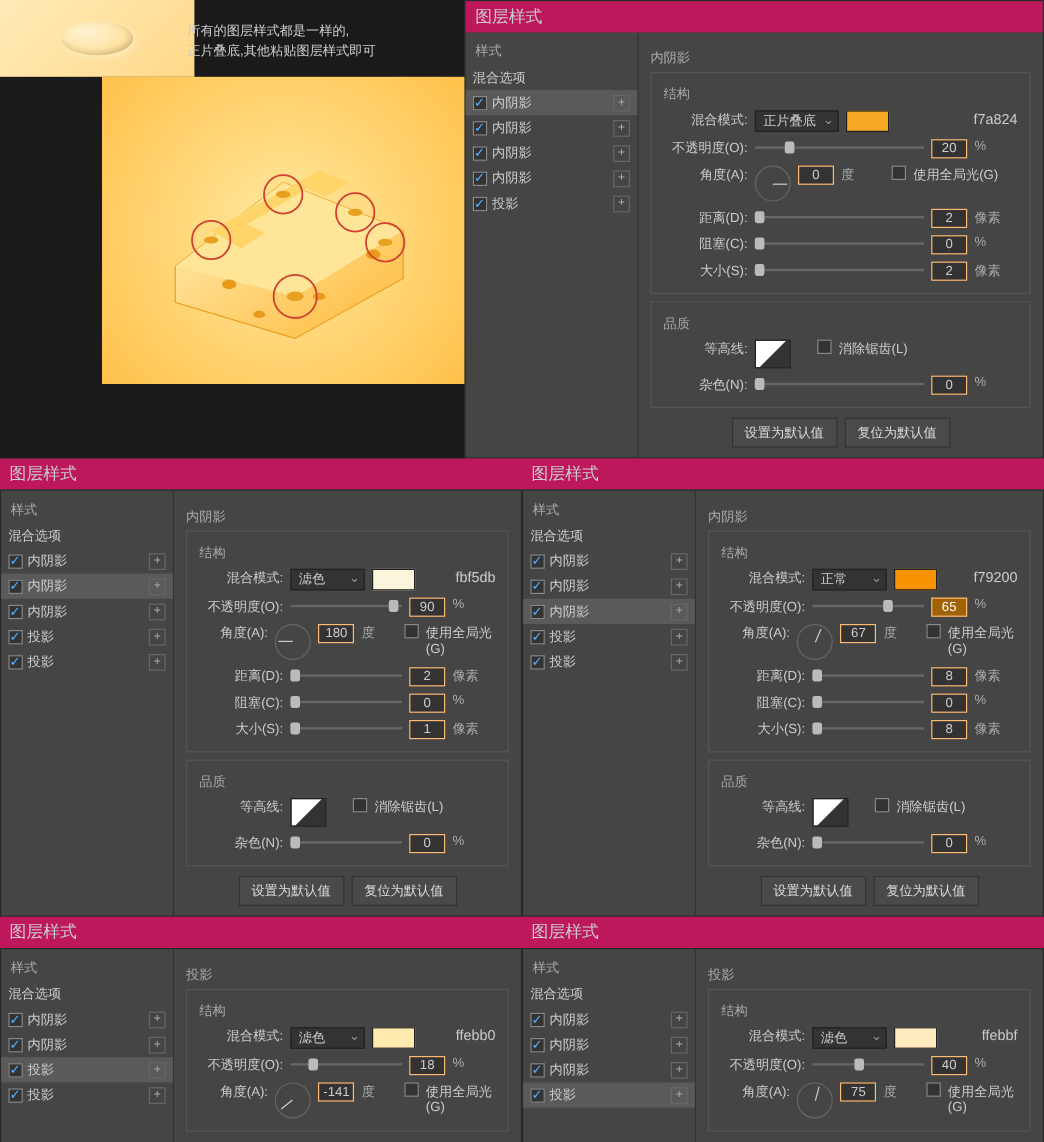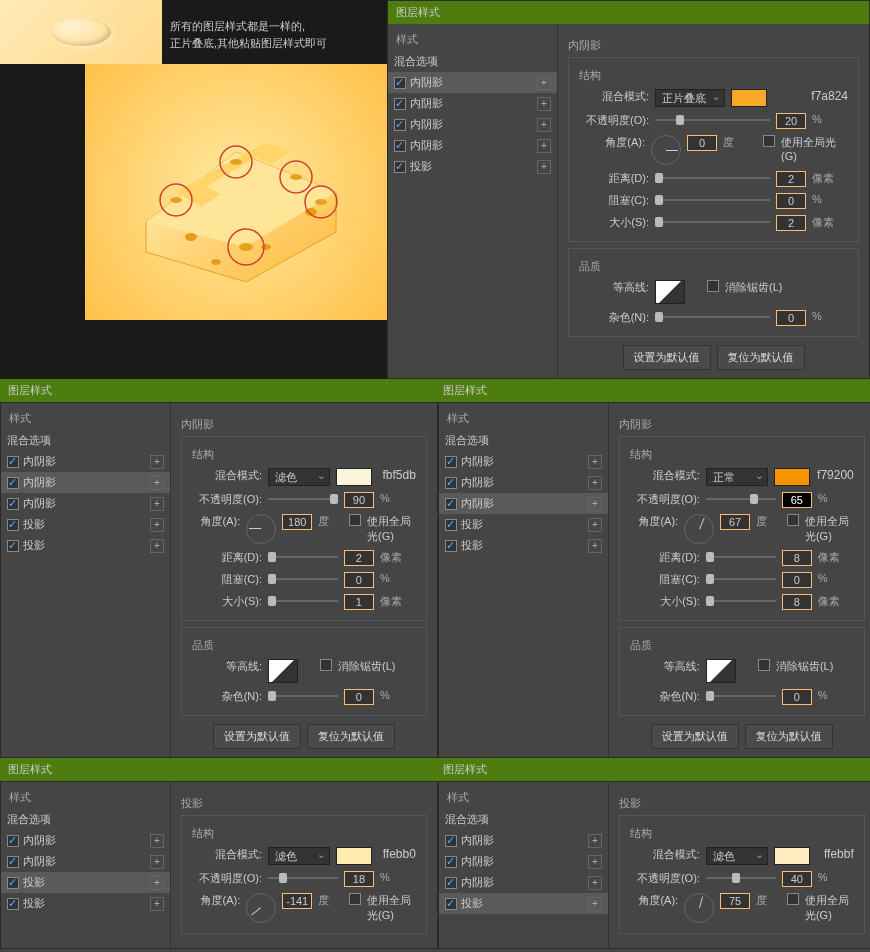--- a/index.html
+++ b/index.html
@@ -2,28 +2,28 @@
 <html><head>
 <meta charset="utf-8">
 <style>
 *{box-sizing:border-box;margin:0;padding:0;font-family:"Microsoft YaHei",Arial,sans-serif;font-size:11px;color:#ccc}
 body{background:#454545;width:870px}
 .grid{display:grid;grid-template-columns:1fr 1fr}
 .top-row{display:grid;grid-template-columns:387px 1fr}
 .preview-area{background:#1a1a1a;position:relative}
 .thumb{width:162px;height:64px;background:linear-gradient(135deg,#ffebb8,#ffd98a);position:relative;display:flex;align-items:center;justify-content:center}
 .thumb-drop{width:60px;height:28px;border-radius:50%;background:radial-gradient(ellipse at 35% 30%,#fff3d4,#ffe3a4 60%,#f5c878);box-shadow:inset -2px -2px 5px rgba(0,0,0,.15),2px 2px 5px rgba(255,255,255,.4)}
-.note{position:absolute;left:170px;top:18px;color:#fff;font-size:12px;line-height:1.5}
+.note{position:absolute;left:156px;top:18px;color:#fff;font-size:12px;line-height:1.5}
 .big-preview{position:absolute;left:85px;top:64px;width:302px;height:256px;background:radial-gradient(circle at 50% 50%,#ffe9a0,#ffc14a);display:flex;align-items:center;justify-content:center}
 .cheese{width:240px;height:200px;position:relative}
 .cheese svg{width:100%;height:100%}
 .panel{background:#454545;border:1px solid #2a2a2a}
-.panel-title{background:#4d7c0f;padding:4px 8px;font-size:11px}
+.panel-title{background:#be185d;padding:4px 8px;font-size:14px}
 .panel-body{display:flex}
-.styles-col{width:170px;border-right:1px solid #333;padding-top:4px}
+.styles-col{width:144px;border-right:1px solid #333;padding-top:4px}
 .sh{padding:4px 8px;color:#aaa}
 .style-row{display:flex;align-items:center;padding:3px 6px;gap:4px}
 .style-row.sel{background:#5a5a5a}
 .cb{width:12px;height:12px;border:1px solid #888;background:#333;position:relative;flex-shrink:0}
 .cb.on::after{content:"✓";position:absolute;top:-2px;left:0;color:#5ab0ff;font-size:11px}
 .style-row .lbl{flex:1}
 .plus{width:14px;height:14px;border:1px solid #666;display:flex;align-items:center;justify-content:center;font-size:10px;color:#aaa}
 .props{flex:1;padding:8px 10px}
 .sect{color:#aaa;margin:6px 0 4px}
 .group{border:1px solid #555;padding:4px 10px;margin-bottom:6px}
@@ -353,21 +353,21 @@
           <span class="rlbl">混合模式:</span>
           <span class="selwrap">
                 <select><option>正常</option></select>
               </span>
           <span class="swatch" style="background:#f79200"></span>
           <span class="colorlbl">f79200</span>
         </div>
         <div class="row">
           <span class="rlbl">不透明度(O):</span>
           <span class="slider" data-pos="65"></span>
-          <input class="num" value="65" style="background: #000000; color: rgb(255, 255, 255);">
+          <input class="num" value="65" style="background: #a16207; color: rgb(255, 255, 255);">
           <span class="unit">%</span>
         </div>
         <div class="row">
           <span class="rlbl">角度(A):</span>
           <span class="angle">
                 <span class="ptr" style="transform:rotate(-67deg)"></span>
               </span>
           <input class="num" value="67" style="">
           <span class="unit">度</span>
           <span class="cb "></span>

